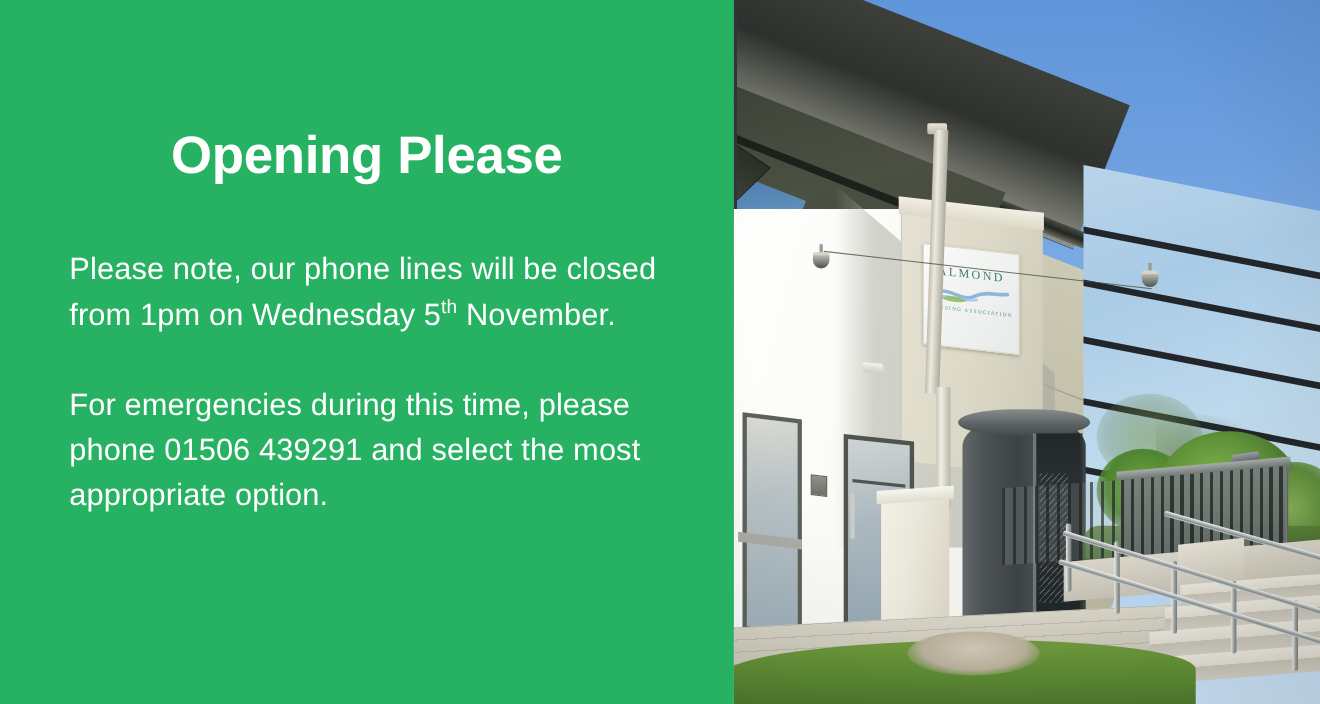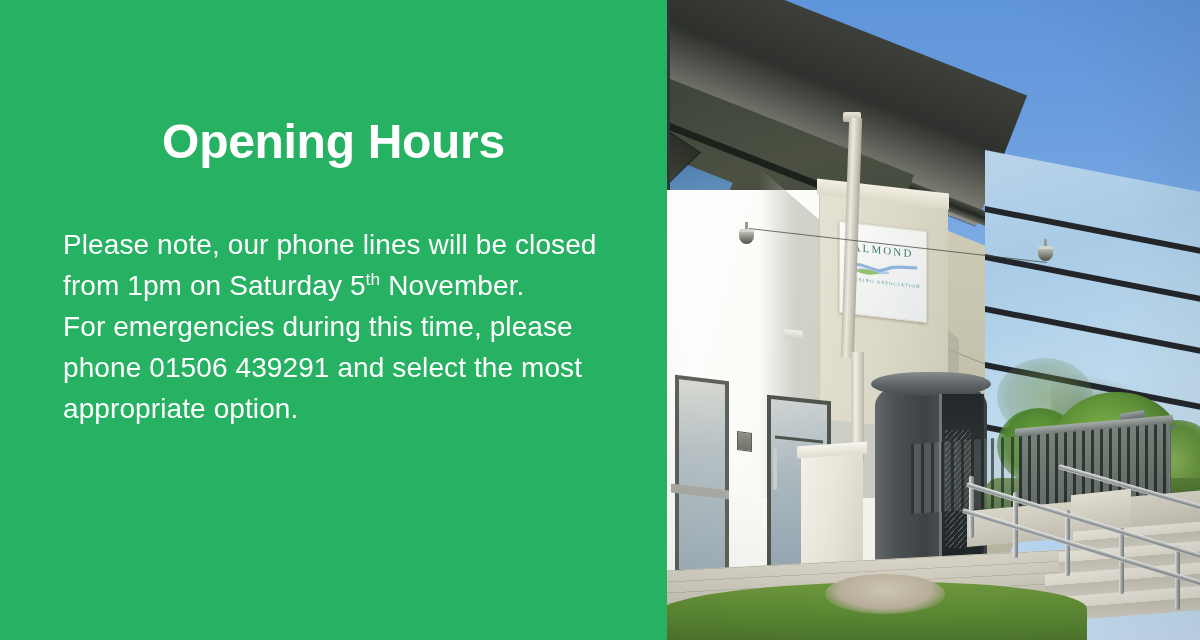--- a/index.html
+++ b/index.html
@@ -55,20 +55,21 @@
   .notice-para {
     color: #ffffff;
     font-size: 28px;
     font-weight: normal;
     line-height: 41px;
     margin: 0;
     letter-spacing: 0.1px;
   }
 
   .notice-para.second {
+    margin-top: 41px;
   }
 
   .ordinal-suffix {
     font-size: 0.62em;
     vertical-align: super;
     line-height: 0;
   }
 
   
   #photo {
@@ -612,26 +613,26 @@
     background: radial-gradient(ellipse at 45% 42%, rgba(0,0,0,0) 55%, rgba(20,25,15,0.10) 100%);
   }
 </style>
 </head>
 <body>
 
 <div id="banner">
 
   <div id="green-panel">
 
-    <div id="notice-heading">Opening Hours</div>
+    <div id="notice-heading">Opening Please</div>
 
     <div id="notice-body">
 
       <p class="notice-para">
-        <span>Please note, our phone lines will be closed from 1pm on Saturday 5</span><span class="ordinal-suffix">th</span><span> November.</span>
+        <span>Please note, our phone lines will be closed from 1pm on Wednesday 5</span><span class="ordinal-suffix">th</span><span> November.</span>
       </p>
 
       <p class="notice-para second">For emergencies during this time, please phone 01506 439291 and select the most appropriate option.</p>
 
     </div>
   </div>
 
   <div id="photo">
 
     <div class="sky"></div>

